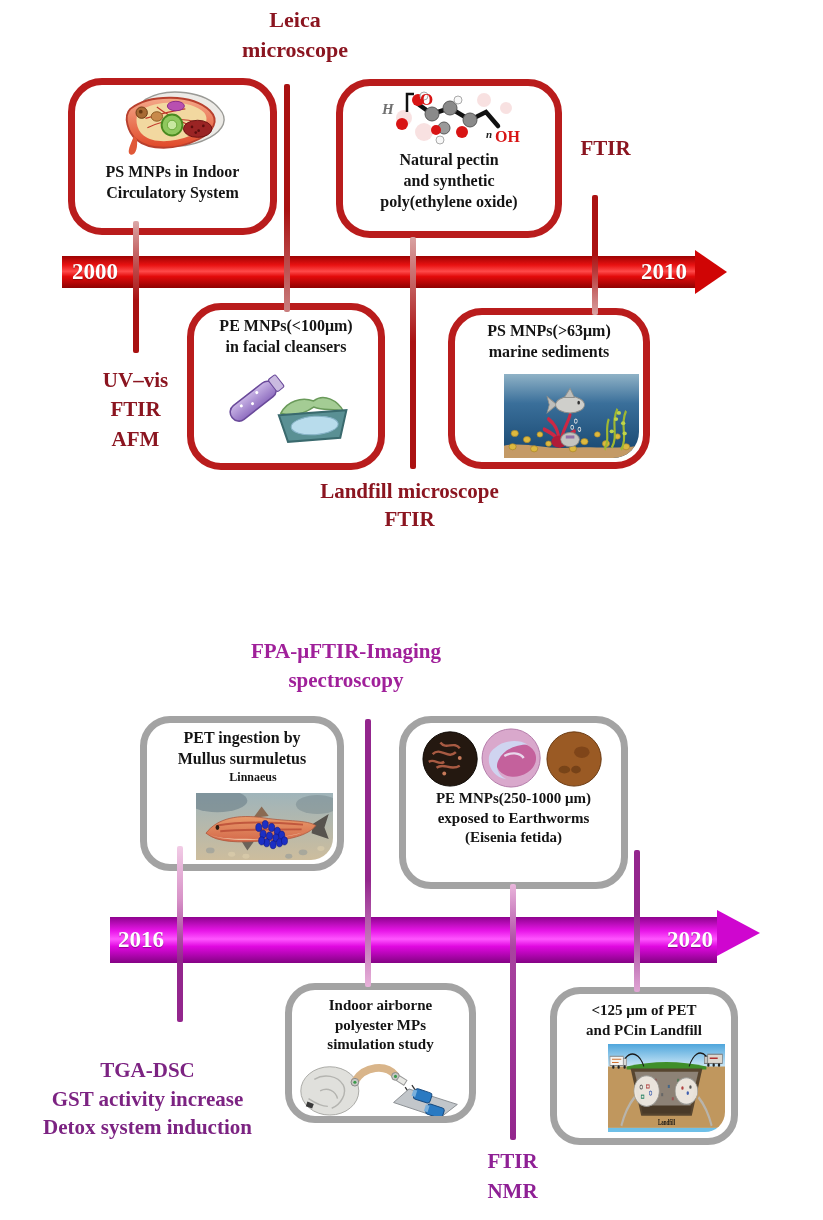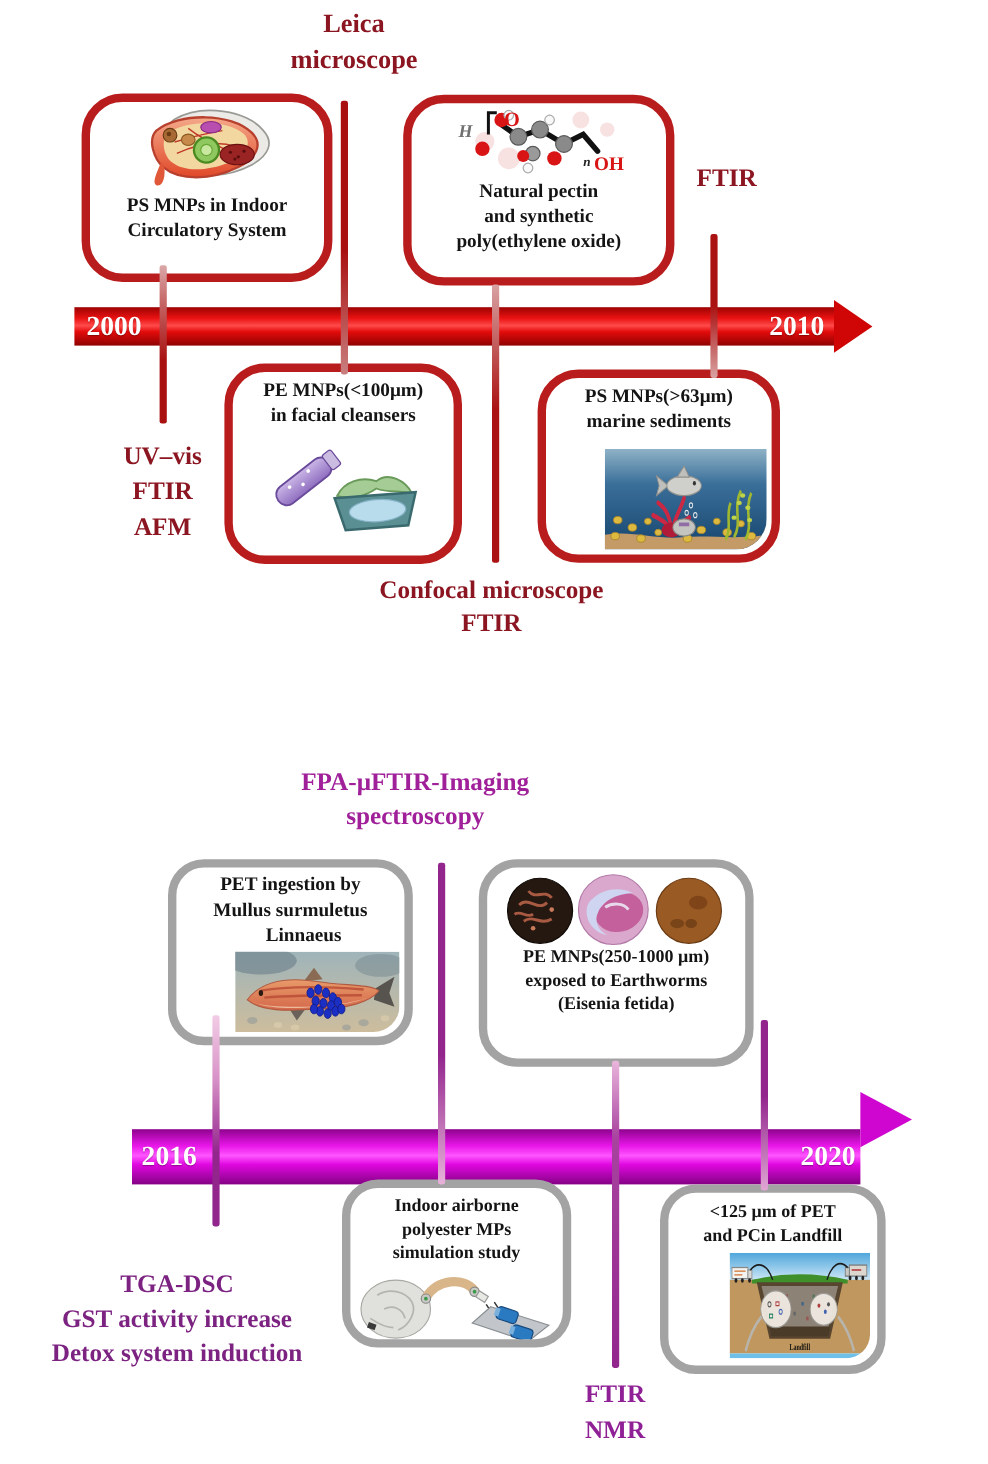--- a/index.html
+++ b/index.html
@@ -185,45 +185,45 @@
     </div>
   </div>
 
   <div class="lbl dkred" style="left:73px;top:366px;width:125px;font-size:21px;line-height:1.4;">
     <div>UV–vis</div>
     <div>FTIR</div>
     <div>AFM</div>
   </div>
 
   <div class="lbl dkred" style="left:282px;top:477px;width:255px;font-size:21px;line-height:1.35;">
-    <div>Confocal microscope</div>
+    <div>Landfill microscope</div>
     <div>FTIR</div>
   </div>
 
   <div class="lbl mag" style="left:222px;top:637px;width:248px;font-size:21px;line-height:1.4;">
     <div>FPA-μFTIR-Imaging</div>
     <div>spectroscopy</div>
   </div>
 
 
   <div class="conn" style="left:177px;top:846px;height:176px;background:linear-gradient(180deg,#f2cce6 0%,#d893c8 30%,#93268d 65%,#93268d 100%);"></div>
   <div class="conn" style="left:365px;top:719px;height:268px;background:linear-gradient(180deg,#93268d 0%,#93268d 60%,#e8b2da 100%);"></div>
   <div class="conn" style="left:510px;top:884px;height:256px;background:linear-gradient(180deg,#eab6dc 0%,#a8439f 25%,#93268d 100%);"></div>
   <div class="conn" style="left:634px;top:850px;height:142px;background:linear-gradient(180deg,#93268d 0%,#93268d 45%,#e0a6d4 100%);"></div>
 
-  <div class="arrow-body magenta" style="left:110px;top:917px;width:607px;height:46px;padding:0 4px 0 8px;box-sizing:border-box;margin-top:24px;">
+  <div class="arrow-body magenta" style="left:110px;top:917px;width:607px;height:46px;padding:0 4px 0 8px;box-sizing:border-box;">
     <span class="year">2016</span>
     <span class="year">2020</span>
   </div>
   <div class="arrow-head" style="left:717px;top:910px;border-top:23px solid transparent;border-bottom:23px solid transparent;border-left:43px solid #cf06cf;"></div>
 
   <div class="rbox purple" style="left:140px;top:716px;width:204px;height:155px;border-radius:30px;">
     <div class="t15" style="margin-top:5px;font-size:16px;">PET ingestion by</div>
     <div class="t15" style="font-size:16px;">Mullus surmuletus</div>
-    <div class="t15" style="font-size:16px;padding-left:22px;">Linnaeus</div>
+    <div class="t15" style="font-size:12px;padding-left:22px;">Linnaeus</div>
     <div class="fill-img" style="height:67px;border-radius:0 0 22px 22px;">
       <svg viewBox="0 0 192 70" width="100%" height="100%" preserveAspectRatio="none">
         <defs>
           <linearGradient id="sg" x1="0" y1="0" x2="0" y2="1">
             <stop offset="0" stop-color="#9fb4ba"></stop>
               <stop offset="1" stop-color="#cdbd9d"></stop>
           </linearGradient>
           <linearGradient id="fg" x1="0" y1="0" x2="0" y2="1">
             <stop offset="0" stop-color="#e89a6a"></stop>
               <stop offset="1" stop-color="#d4684a"></stop>

